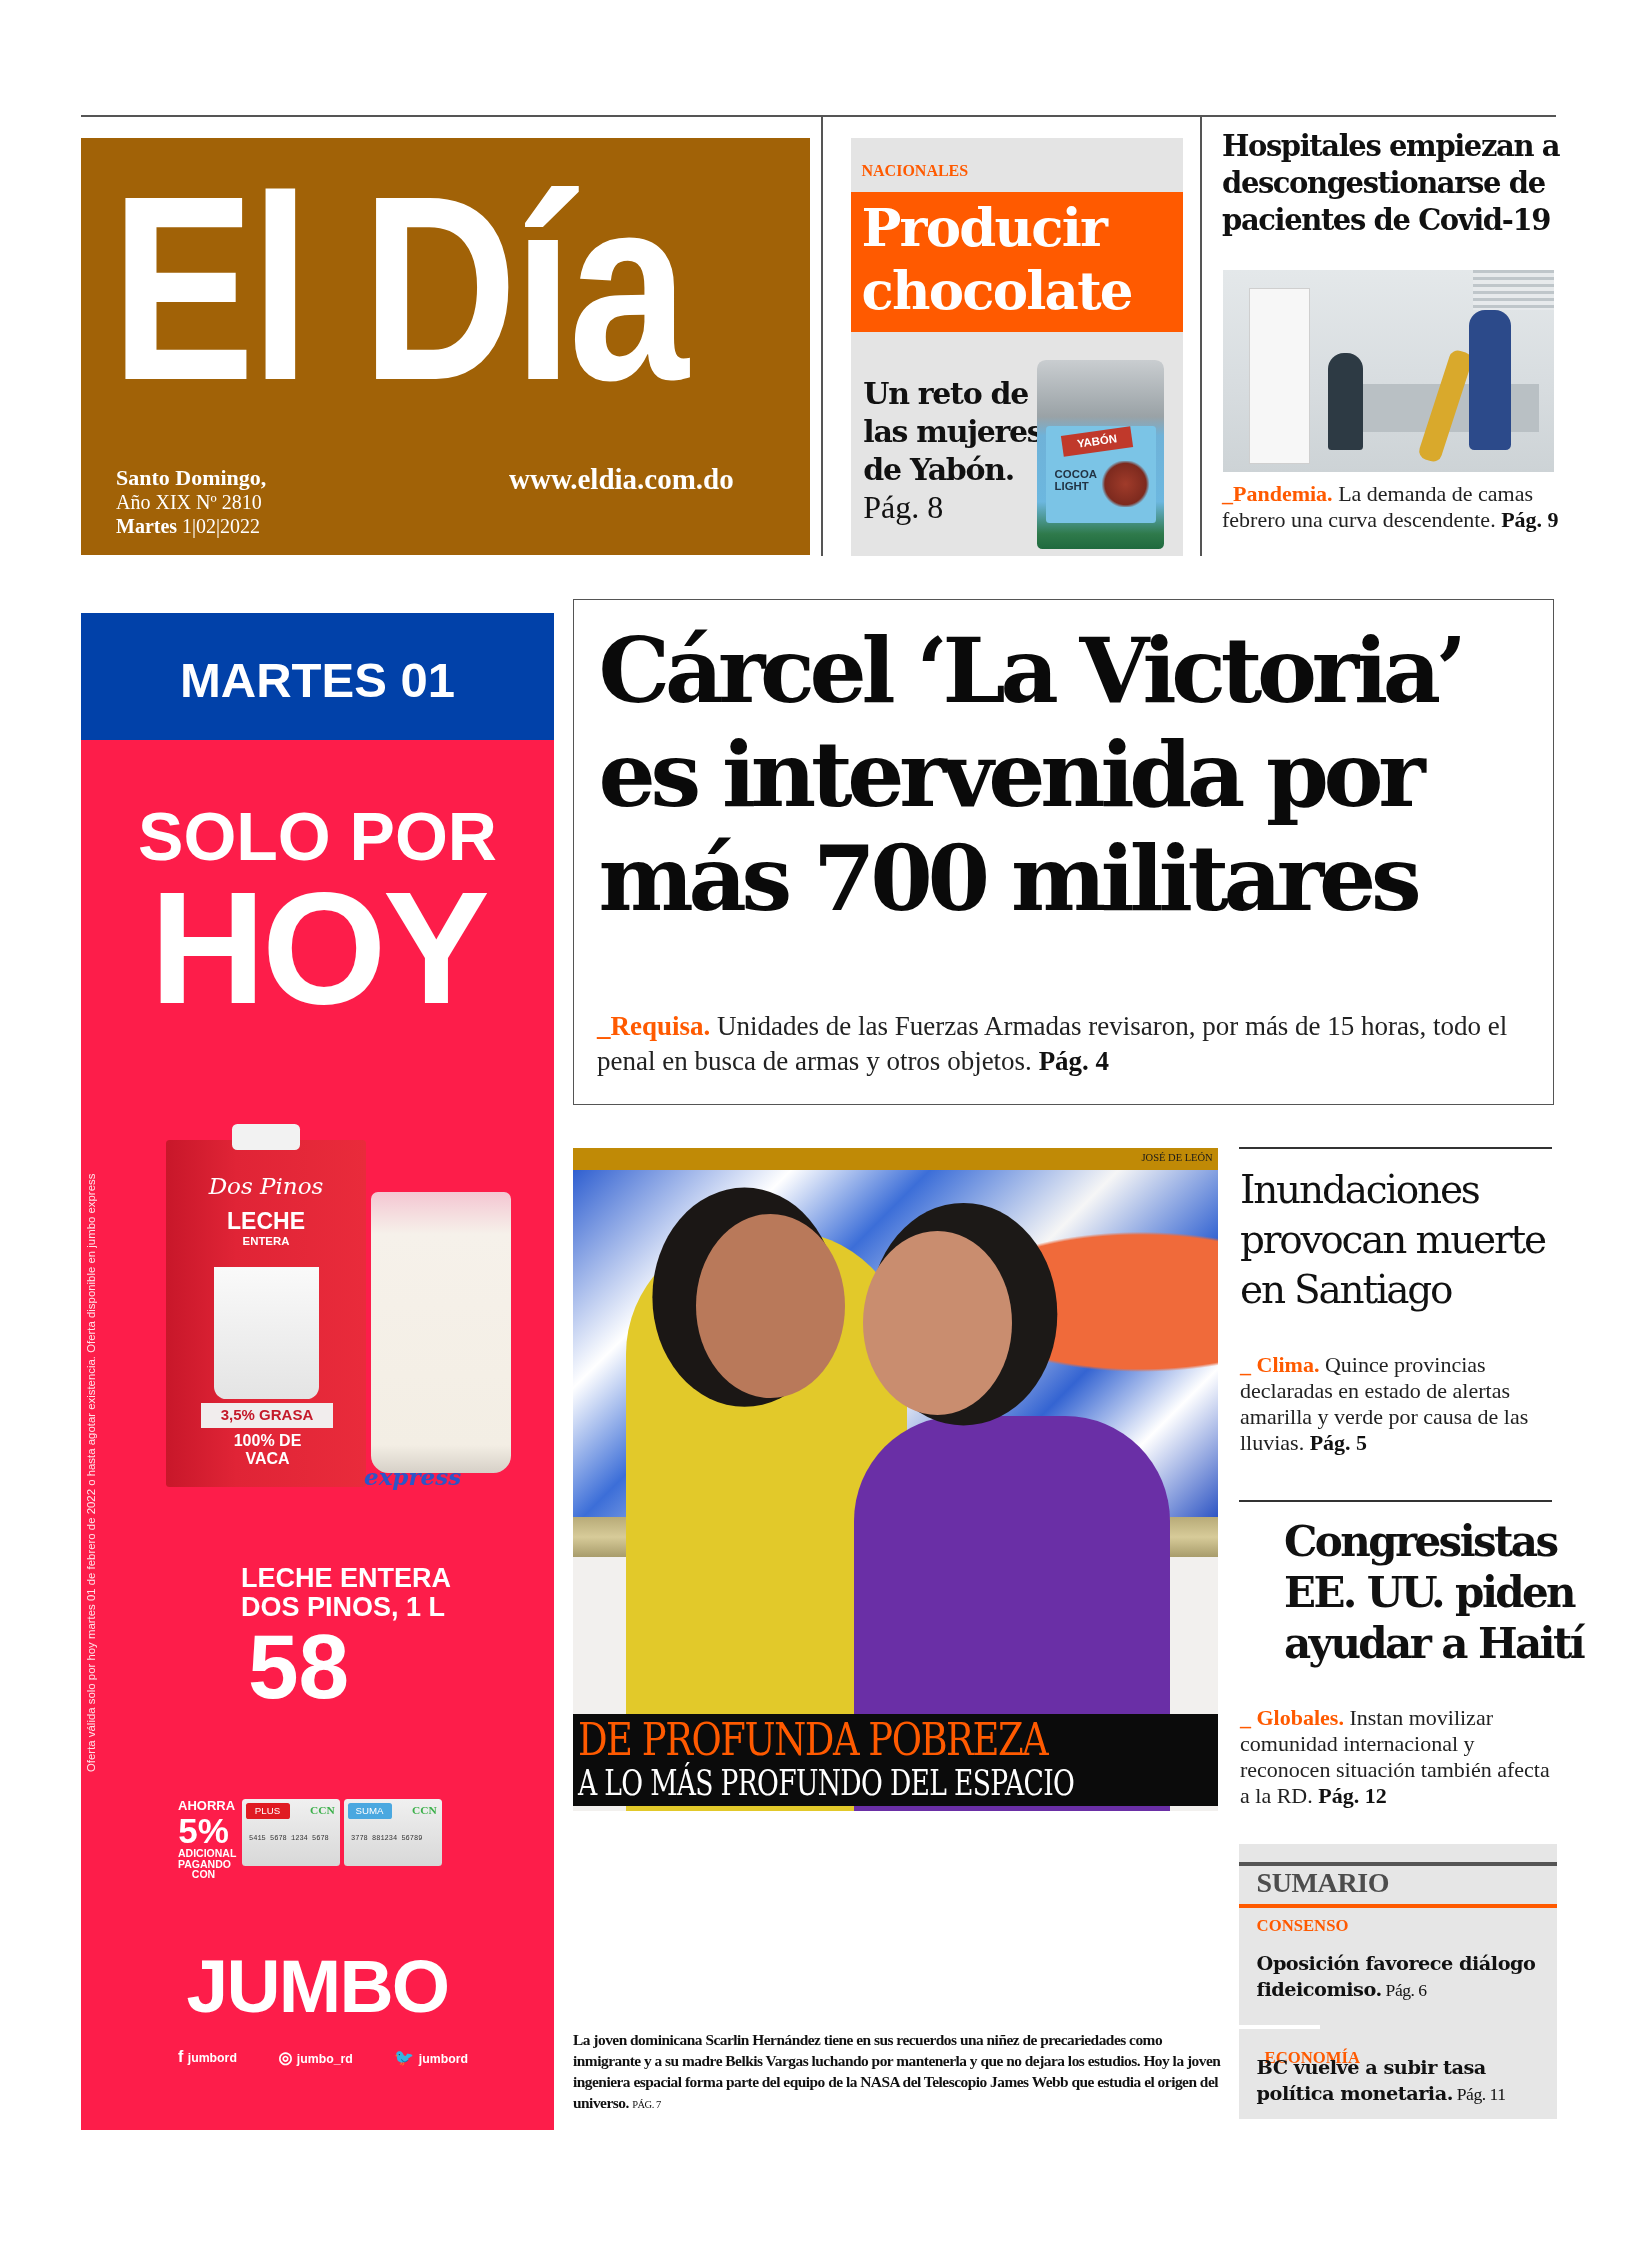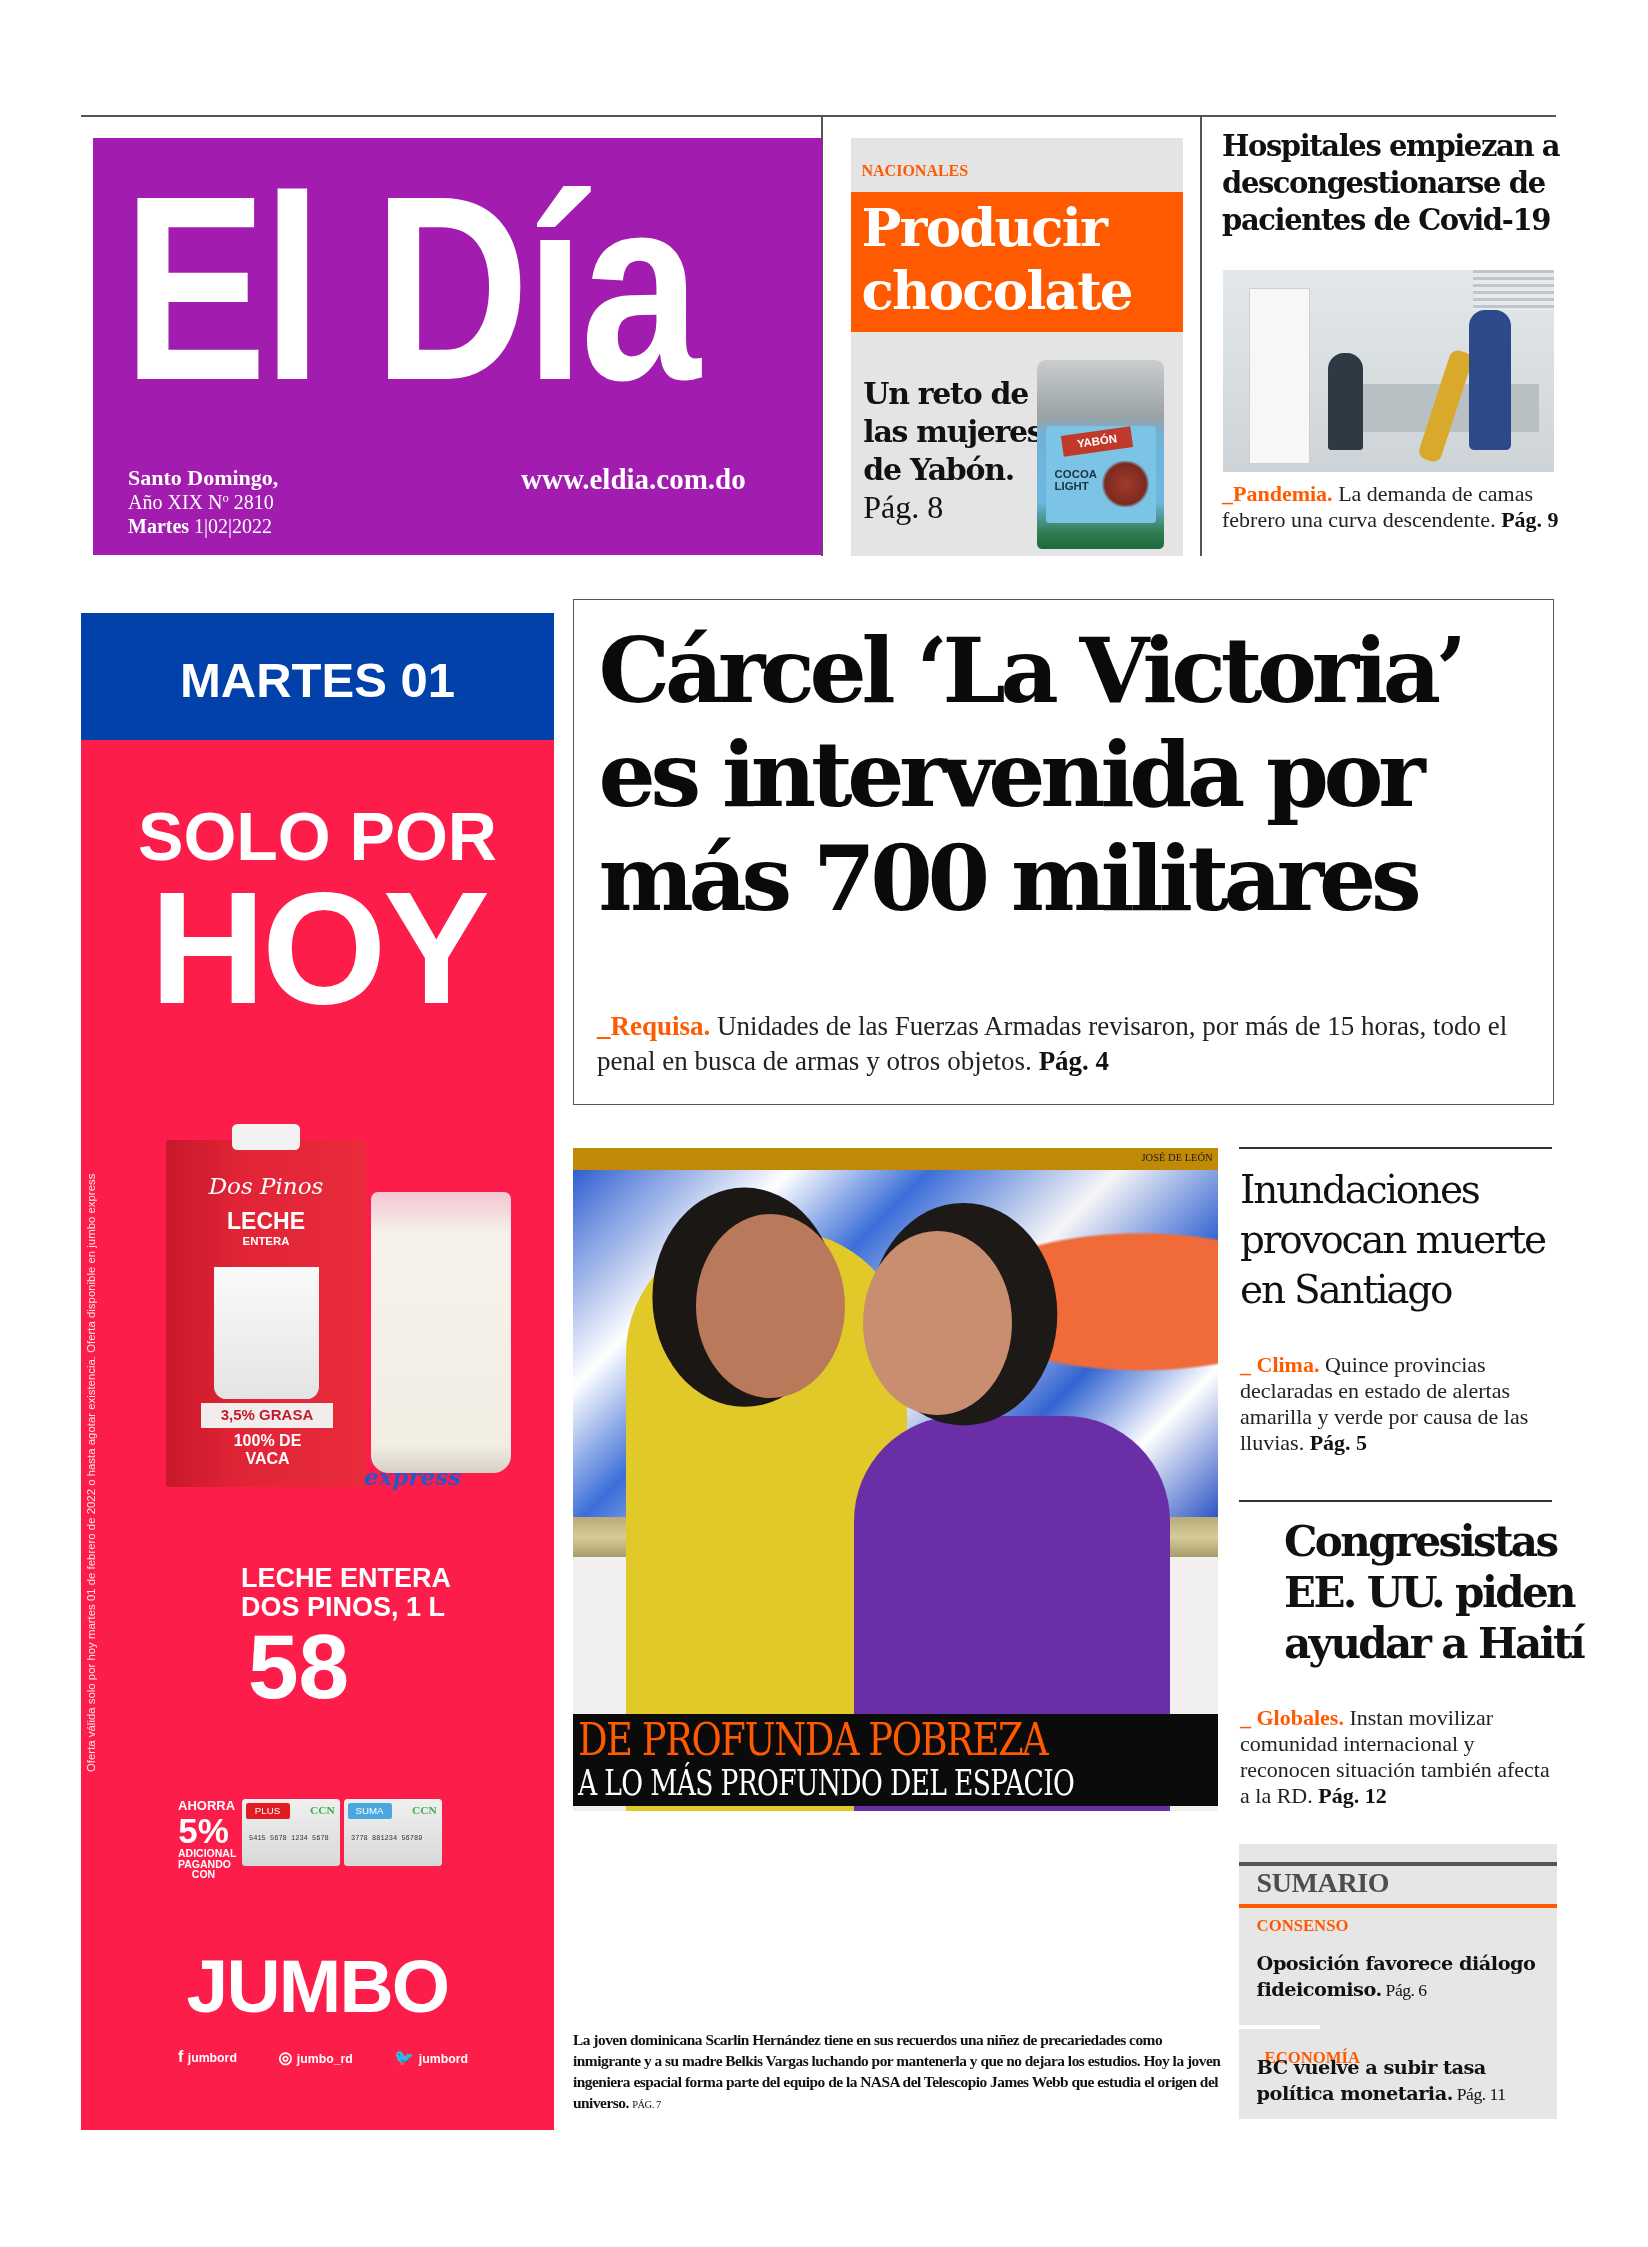--- a/index.html
+++ b/index.html
@@ -6,21 +6,21 @@
   html, body { width: 1649px; height: 2247px; background: #ffffff; overflow: hidden; }
   body { position: relative; font-family: "DejaVu Serif", serif; color: #111; }
 
   .abs { position: absolute; }
 
   
   .top-rule { left: 81px; top: 115px; width: 1475px; height: 1.8px; background: #555; }
   .col-rule { width: 1.8px; background: #555; }
 
   
-  .masthead { left: 93px; top: 138px; width: 729px; height: 417px; background: #a21caf; }
+  .masthead { left: 81px; top: 138px; width: 729px; height: 417px; background: #a16207; }
   .logo { left: 30px; top: 19.3px; font-family: "Liberation Sans", sans-serif; font-weight: 700; color: #fff;
           font-size: 263px; line-height: 1; letter-spacing: -5.3px; transform: scaleX(0.82); transform-origin: left top; white-space: nowrap; }
   .mast-city { left: 35px; top: 327px; color: #fff; font-family: "Liberation Serif", serif; font-weight: 700; font-size: 22px; }
   .mast-year { left: 35px; top: 353px; color: #fff; font-family: "Liberation Serif", serif; font-size: 20px; }
   .mast-date { left: 35px; top: 377px; color: #fff; font-family: "Liberation Serif", serif; font-size: 20px; }
   .mast-date b { font-weight: 700; }
   .mast-url { left: 428px; top: 325px; color: #fff; font-family: "Liberation Serif", serif; font-weight: 700; font-size: 29px; }
 
   
   .choco { left: 851px; top: 138px; width: 332px; height: 418px; background: #e4e4e4; }

